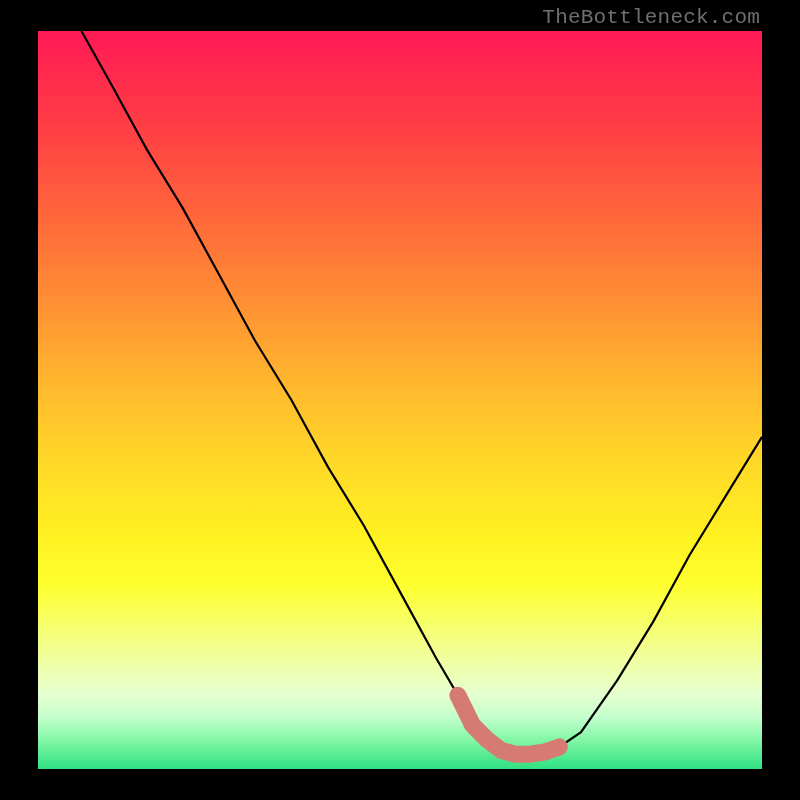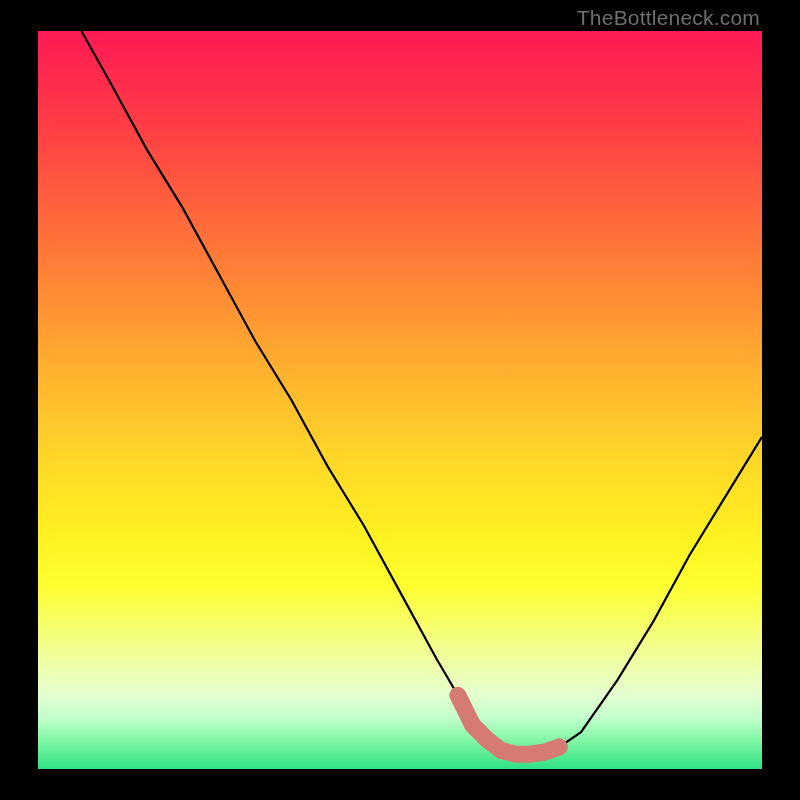--- a/index.html
+++ b/index.html
@@ -44,20 +44,21 @@
     );
   }
   .watermark {
     position: absolute;
     top: 6px;
     right: 40px;
     color: #6f6f6f;
     font-size: 21px;
     letter-spacing: 0.2px;
     font-weight: 500;
+    font-family: Liberation Mono, monospace;
   }
   svg.curve {
     position: absolute;
     left: 0;
     top: 0;
     width: 724px;
     height: 738px;
   }
   .curve-line {
     fill: none;

